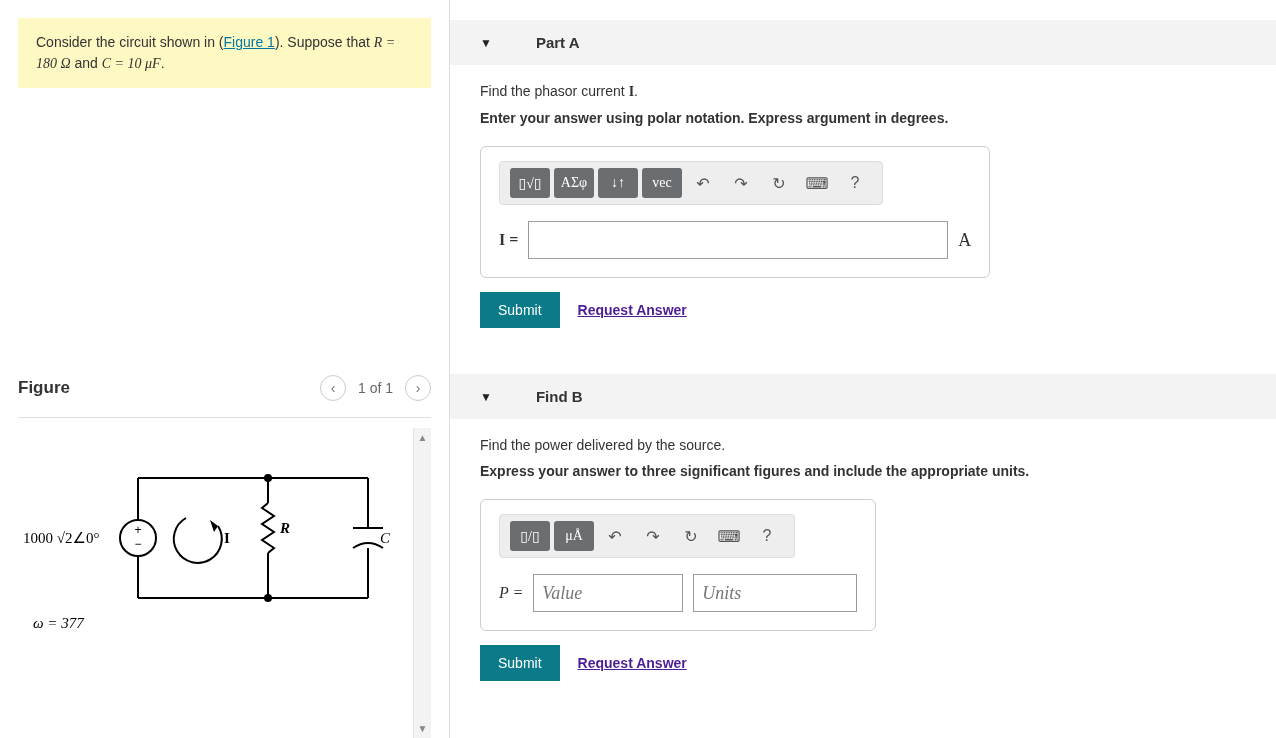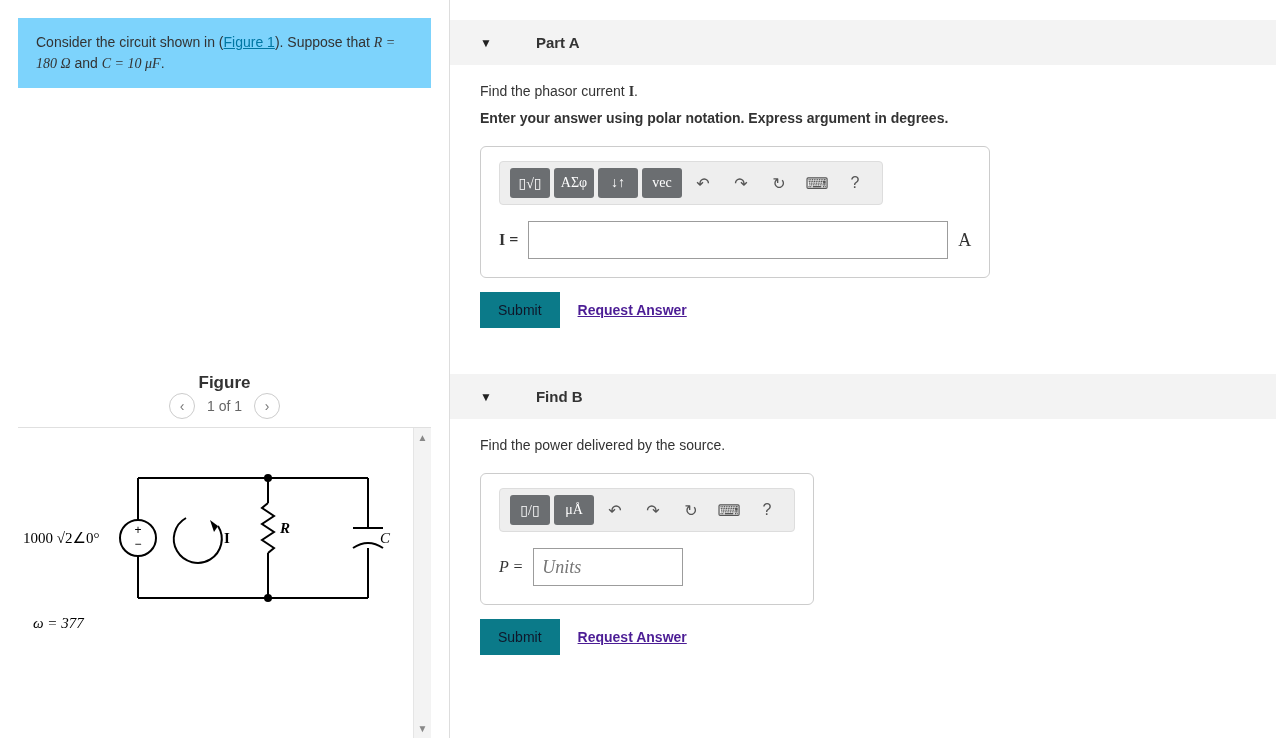--- a/index.html
+++ b/index.html
@@ -1,23 +1,23 @@
 <!DOCTYPE html>
 <html><head>
 <meta charset="utf-8">
 <style>
 * { box-sizing: border-box; margin: 0; padding: 0; }
 body { font-family: Arial, Helvetica, sans-serif; font-size: 14px; color: #333; background: #fff; }
 .container { display: flex; width: 1276px; height: 738px; }
 .left-panel { width: 450px; border-right: 1px solid #ddd; padding: 0; display: flex; flex-direction: column; }
-.problem-box { background: #7dd3fc; padding: 14px 18px; margin: 18px; line-height: 1.5; }
+.problem-box { background: #fef9c3; padding: 14px 18px; margin: 18px; line-height: 1.5; }
 .problem-box a { color: #0077a3; text-decoration: underline; }
 .italic-serif { font-family: 'Times New Roman', serif; font-style: italic; }
 .figure-section { margin-top: auto; padding: 0 18px; }
-.figure-header { display: flex; align-items: center; justify-content: space-between; border-bottom: 1px solid #e0e0e0; padding-bottom: 8px; margin-bottom: 0; flex-direction: column; }
+.figure-header { display: flex; align-items: center; justify-content: space-between; border-bottom: 1px solid #e0e0e0; padding-bottom: 16px; margin-bottom: 10px; }
 .figure-title { font-weight: bold; font-size: 17px; }
 .fig-nav { display: flex; align-items: center; gap: 12px; color: #666; }
 .nav-btn { width: 26px; height: 26px; border: 1px solid #ccc; border-radius: 50%; background: #fff; display: flex; align-items: center; justify-content: center; font-size: 14px; color: #777; cursor: pointer; }
 .figure-area { display: flex; }
 .figure-svg-wrap { flex: 1; padding: 20px 8px 30px 0; }
 .scroll-col { width: 18px; background: #f3f3f3; border-left: 1px solid #e5e5e5; display: flex; flex-direction: column; justify-content: space-between; align-items: center; height: 310px; }
 .scroll-arrow { font-size: 10px; color: #888; padding: 4px 0; }
 .right-panel { flex: 1; padding: 0; }
 .part { margin-bottom: 0; }
 .part-header { background: #f3f3f3; padding: 14px 30px; display: flex; align-items: center; gap: 14px; margin-top: 20px; }
@@ -30,24 +30,24 @@
 .toolbar { background: #eee; border: 1px solid #ddd; border-radius: 4px; display: inline-flex; align-items: center; padding: 6px 10px; gap: 4px; margin-bottom: 16px; }
 .tool-btn { background: #6b6e71; color: #fff; border-radius: 3px; min-width: 40px; height: 30px; display: flex; align-items: center; justify-content: center; font-size: 14px; border: none; cursor: pointer; padding: 0 6px; font-family: 'Times New Roman', serif; }
 .tool-btn.small { min-width: 40px; }
 .tool-plain { background: transparent; color: #555; border: none; width: 34px; height: 30px; display: flex; align-items: center; justify-content: center; font-size: 16px; cursor: pointer; }
 .input-row { display: flex; align-items: center; gap: 10px; }
 .lhs { font-family: 'Times New Roman', serif; font-style: italic; font-size: 16px; }
 .lhs .bold { font-weight: bold; font-style: normal; }
 .ans-input { border: 1px solid #9c9c9c; height: 38px; padding: 0 8px; font-size: 18px; font-family: 'Times New Roman', serif; font-style: italic; color: #aaa; }
 .ans-input.wide { width: 420px; }
 .ans-input.val { width: 150px; }
-.ans-input.un { width: 150px; }
+.ans-input.un { width: 164px; }
 .rhs { font-family: 'Times New Roman', serif; font-size: 18px; }
 .actions { margin-top: 14px; display: flex; align-items: center; gap: 18px; }
-.submit-btn { background: #0b7a89; color: #0f172a; border: none; padding: 10px 18px; font-size: 14px; cursor: pointer; }
+.submit-btn { background: #0b7a89; color: #ffffff; border: none; padding: 10px 18px; font-size: 14px; cursor: pointer; }
 .req-link { color: #4c1d95; text-decoration: underline; font-weight: bold; font-size: 14px; cursor: pointer; }
 </style>
 </head>
 <body>
 
 <div class="container">
 
   <div class="left-panel">
     <div class="problem-box">
       <span>Consider the circuit shown in (</span><a href="#">Figure 1</a><span>). Suppose that </span><span class="italic-serif">R = 180 Ω</span><span> and </span><span class="italic-serif">C = 10 μF</span><span>.</span>
@@ -144,32 +144,34 @@
       </div>
     </div>
 
     <div class="part">
       <div class="part-header">
         <span class="caret">▼</span>
         <span class="part-title">Find B</span>
       </div>
       <div class="part-body">
         <div class="prompt-line">Find the power delivered by the source.</div>
+        <div class="prompt-line bold1">Express your answer to three significant figures and include the appropriate units.</div>
         <div class="answer-box">
           <div class="toolbar">
             <button class="tool-btn small">▯/▯</button>
             <button class="tool-btn small">μÅ</button>
             <button class="tool-plain">↶</button>
             <button class="tool-plain">↷</button>
             <button class="tool-plain">↻</button>
             <button class="tool-plain">⌨</button>
             <button class="tool-plain">?</button>
           </div>
           <div class="input-row">
             <span class="lhs">P =</span>
+            <input class="ans-input val" placeholder="Value" style="">
             <input class="ans-input un" placeholder="Units" style="">
           </div>
         </div>
         <div class="actions">
           <button class="submit-btn">Submit</button>
           <a class="req-link">Request Answer</a>
         </div>
       </div>
     </div>
   </div>

